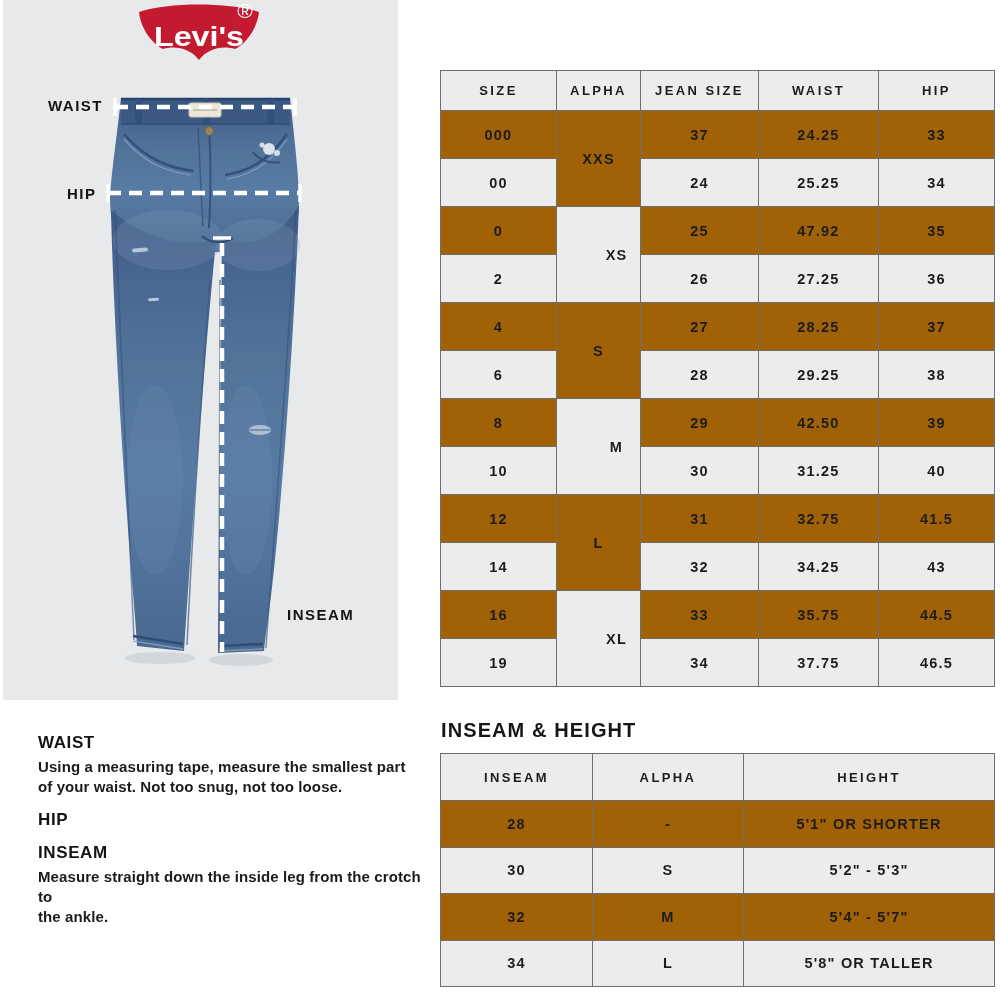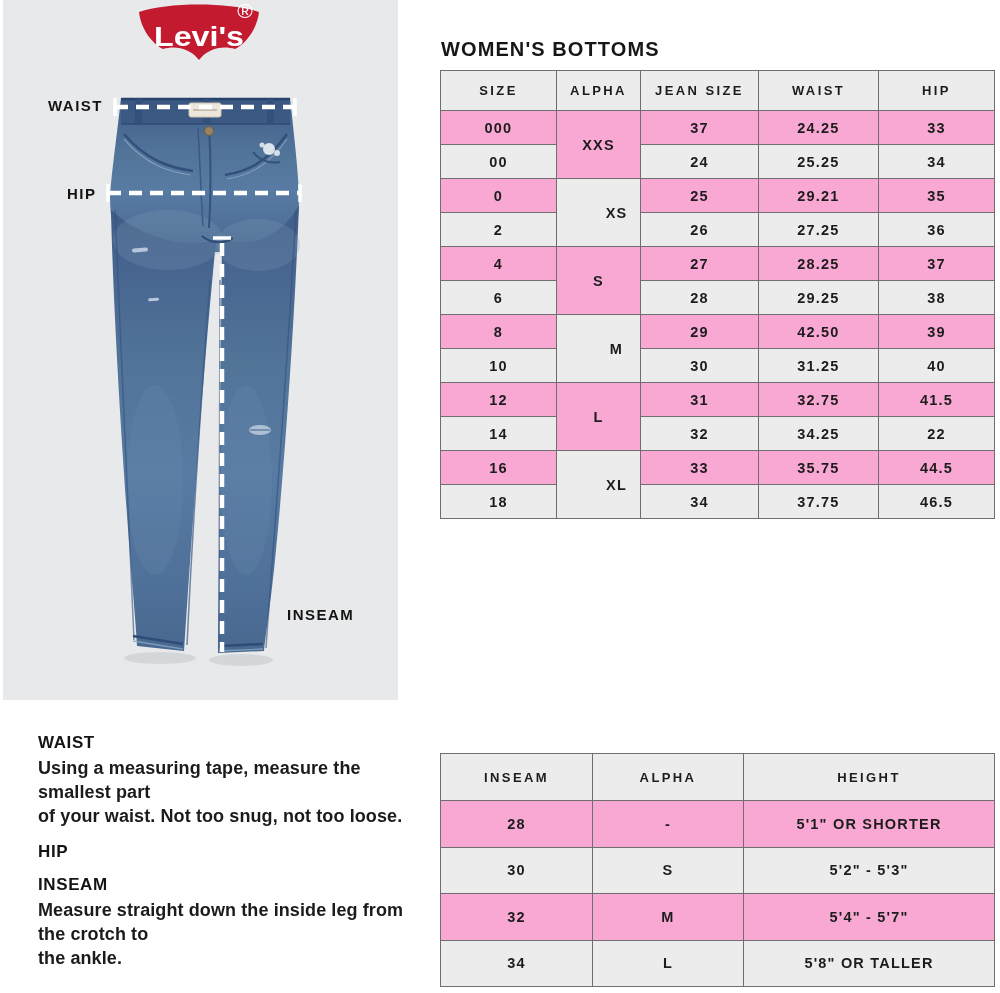--- a/index.html
+++ b/index.html
@@ -8,37 +8,37 @@
   .panel{position:absolute;left:3px;top:0;width:395px;height:700px;background:#e8e9ea;}
   .logo{position:absolute;left:133px;top:0;width:132px;height:64px;}
   .jeans{position:absolute;left:3px;top:0;width:395px;height:700px;}
   .m-label{position:absolute;font-size:15px;font-weight:800;letter-spacing:1.5px;color:#141414;}
   .lbl-waist{left:48px;top:97px;}
   .lbl-hip{left:67px;top:185px;}
   .lbl-inseam{left:287px;top:606px;}
   .sec-title{position:absolute;font-size:20px;font-weight:800;letter-spacing:1.1px;color:#161616;}
   .title1{left:441px;top:38px;}
   .title2{left:441px;top:719px;}
-  .sizetable{position:absolute;border-collapse:collapse;table-layout:fixed;background:#f9a8d4;}
+  .sizetable{position:absolute;border-collapse:collapse;table-layout:fixed;background:#a16207;}
   .sizetable th,.sizetable td{border:1px solid #6e6e6e;text-align:center;vertical-align:middle;
         padding:0;font-weight:700;color:#1c1c1c;}
   .sizetable th{background:#ececec;font-size:13px;letter-spacing:2.4px;}
   .sizetable td{font-size:14.5px;letter-spacing:1.2px;}
   .t1{left:440px;top:70px;width:554px;}
   .t1 thead tr{height:40px;}
-  .t1 tbody tr{height:34px;}
+  .t1 tbody tr{height:48px;}
   tr.dark td{background:#ececec;}
   td.a-dark{background:#ececec;padding-left:36px;}
   .t2{left:440px;top:753px;width:554px;}
   .t2 thead tr{height:47px;}
   .t2 tbody tr{height:46.5px;}
   .instructions{position:absolute;left:38px;top:733px;width:392px;}
   .inst{margin:0 0 13px 0;}
   .inst h3{margin:0 0 4px 0;font-size:17px;font-weight:800;letter-spacing:.6px;color:#141414;}
-  .inst p{margin:0;font-size:18px;font-weight:700;line-height:1.33;color:#1b1b1b;
+  .inst p{margin:0;font-size:15px;font-weight:700;line-height:1.33;color:#1b1b1b;
         white-space:pre-line;letter-spacing:.1px;}
 </style>
 </head>
 <body>
 
 <div class="page">
 
   <div class="panel"></div>
 
   <svg class="logo" viewBox="0 0 132 64">
@@ -125,21 +125,20 @@
     <g stroke="#ffffff">
       <path d="M210,238 L228,238" stroke-width="3.5"></path>
       <path d="M219,243 L219,652" stroke-width="4.5" stroke-dasharray="13 8"></path>
     </g>
   </svg>
 
   <div class="m-label lbl-waist">WAIST</div>
   <div class="m-label lbl-hip">HIP</div>
   <div class="m-label lbl-inseam">INSEAM</div>
 
-  <div class="sec-title title1">WOMEN'S BOTTOMS</div>
   <table class="sizetable t1">
     <colgroup>
         <col style="width:116px">
         <col style="width:84px">
         <col style="width:118px">
         <col style="width:120px">
         <col style="width:116px">
       </colgroup>
     <thead>
       <tr>
@@ -161,21 +160,21 @@
       <tr class="dark">
         <td>00</td>
         <td>24</td>
         <td>25.25</td>
         <td>34</td>
       </tr>
       <tr>
         <td>0</td>
         <td rowspan="2" class="a-dark">XS</td>
         <td>25</td>
-        <td>29.21</td>
+        <td>47.92</td>
         <td>35</td>
       </tr>
       <tr class="dark">
         <td>2</td>
         <td>26</td>
         <td>27.25</td>
         <td>36</td>
       </tr>
       <tr>
         <td>4</td>
@@ -207,38 +206,39 @@
         <td>12</td>
         <td rowspan="2">L</td>
         <td>31</td>
         <td>32.75</td>
         <td>41.5</td>
       </tr>
       <tr class="dark">
         <td>14</td>
         <td>32</td>
         <td>34.25</td>
-        <td>22</td>
+        <td>43</td>
       </tr>
       <tr>
         <td>16</td>
         <td rowspan="2" class="a-dark">XL</td>
         <td>33</td>
         <td>35.75</td>
         <td>44.5</td>
       </tr>
       <tr class="dark">
-        <td>18</td>
+        <td>19</td>
         <td>34</td>
         <td>37.75</td>
         <td>46.5</td>
       </tr>
     </tbody>
   </table>
 
+  <div class="sec-title title2">INSEAM &amp; HEIGHT</div>
   <table class="sizetable t2">
     <colgroup>
         <col style="width:152px">
         <col style="width:151px">
         <col style="width:251px">
       </colgroup>
     <thead>
       <tr>
         <th>INSEAM</th>
         <th>ALPHA</th>

